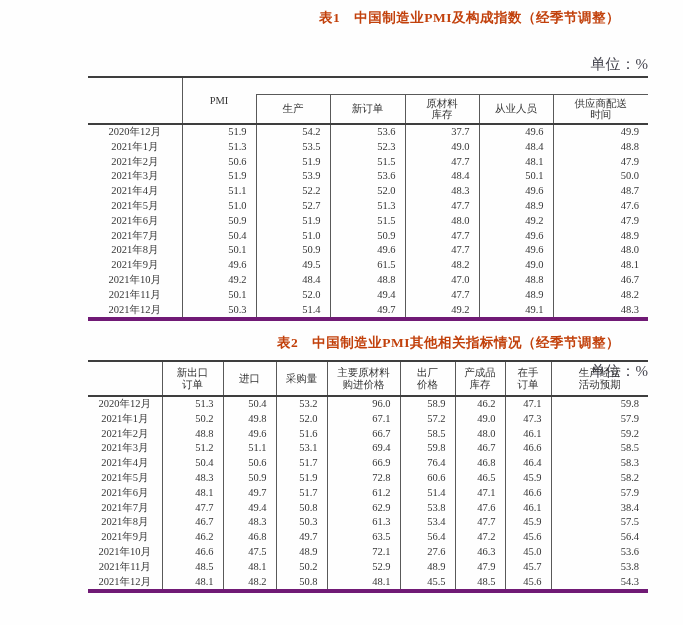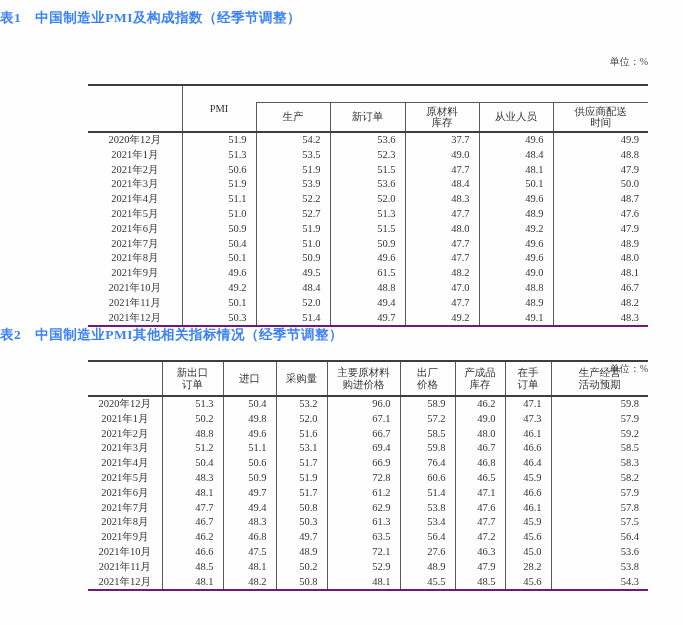--- a/index.html
+++ b/index.html
@@ -2,49 +2,49 @@
 <html><head>
 <meta charset="utf-8">
 <style>
   html,body { margin:0; padding:0; background:#ffffff; }
   .page {
     position:relative; width:683px; height:625px; background:#fefefe;
     font-family:"Liberation Serif","DejaVu Serif",serif; color:#3a3a3a;
     overflow:hidden;
   }
   .t-title {
-    position:absolute; left:0; width:620px; text-align:left;
-    font-size:13.5px; font-weight:bold; color:#3b82f6; letter-spacing:0.5px;
+    position:absolute; left:0; width:620px; text-align:right;
+    font-size:13.5px; font-weight:bold; color:#c2410c; letter-spacing:0.5px;
   }
   #title1 { top:9px; }
-  #title2 { top:326px; }
+  #title2 { top:334px; }
   .unit {
-    position:absolute; right:35px; font-size:10px; color:#44444e;
+    position:absolute; right:35px; font-size:15px; color:#44444e;
   }
   #unit1 { top:55px; }
   #unit2 { top:362px; }
   table {
     position:absolute; left:88px; width:560px;
     border-collapse:collapse; table-layout:fixed;
     font-size:10.5px; color:#363636;
     border-top:2px solid #3e3e3e;
   }
-  #table1 { top:84px; }
+  #table1 { top:76px; }
   #table2 { top:360px; }
   th {
     font-weight:normal; font-size:10.5px; text-align:center; vertical-align:middle;
     line-height:11.5px; white-space:pre-line; padding:1px 0;
   }
   td { padding:0; line-height:14.8px; height:14.8px; }
   .bl { border-left:1px solid #595959; }
   .spacer { border-bottom:1px solid #595959; height:14px; }
   .hb { border-bottom:2px solid #3e3e3e; }
   #table1 thead tr.subrow th { height:26px; }
   #table2 thead th { height:31px; }
-  tbody { border-bottom:2px solid #701a75; }
+  tbody { border-bottom:4px solid #701a75; }
   td.date-cell { text-align:center; }
   td.num-cell { text-align:right; padding-right:9px; border-left:1px solid #595959; }
   
   #table1 col.c0{width:94px} #table1 col.c1{width:74px} #table1 col.c2{width:74px}
   #table1 col.c3{width:75px} #table1 col.c4{width:74px} #table1 col.c5{width:74px}
   #table1 col.c6{width:95px}
   
   #table2 col.c0{width:74px} #table2 col.c1{width:61px} #table2 col.c2{width:53px}
   #table2 col.c3{width:51px} #table2 col.c4{width:73px} #table2 col.c5{width:55px}
   #table2 col.c6{width:50px} #table2 col.c7{width:46px} #table2 col.c8{width:97px}
@@ -318,21 +318,21 @@
         </tr>
         <tr>
           <td class="date-cell">2021年7月</td>
           <td class="num-cell">47.7</td>
           <td class="num-cell">49.4</td>
           <td class="num-cell">50.8</td>
           <td class="num-cell">62.9</td>
           <td class="num-cell">53.8</td>
           <td class="num-cell">47.6</td>
           <td class="num-cell">46.1</td>
-          <td class="num-cell">57.8</td>
+          <td class="num-cell">38.4</td>
         </tr>
         <tr>
           <td class="date-cell">2021年8月</td>
           <td class="num-cell">46.7</td>
           <td class="num-cell">48.3</td>
           <td class="num-cell">50.3</td>
           <td class="num-cell">61.3</td>
           <td class="num-cell">53.4</td>
           <td class="num-cell">47.7</td>
           <td class="num-cell">45.9</td>
@@ -361,21 +361,21 @@
           <td class="num-cell">53.6</td>
         </tr>
         <tr>
           <td class="date-cell">2021年11月</td>
           <td class="num-cell">48.5</td>
           <td class="num-cell">48.1</td>
           <td class="num-cell">50.2</td>
           <td class="num-cell">52.9</td>
           <td class="num-cell">48.9</td>
           <td class="num-cell">47.9</td>
-          <td class="num-cell">28.2</td>
+          <td class="num-cell">45.7</td>
           <td class="num-cell">53.8</td>
         </tr>
         <tr>
           <td class="date-cell">2021年12月</td>
           <td class="num-cell">48.1</td>
           <td class="num-cell">48.2</td>
           <td class="num-cell">50.8</td>
           <td class="num-cell">48.1</td>
           <td class="num-cell">45.5</td>
           <td class="num-cell">48.5</td>

